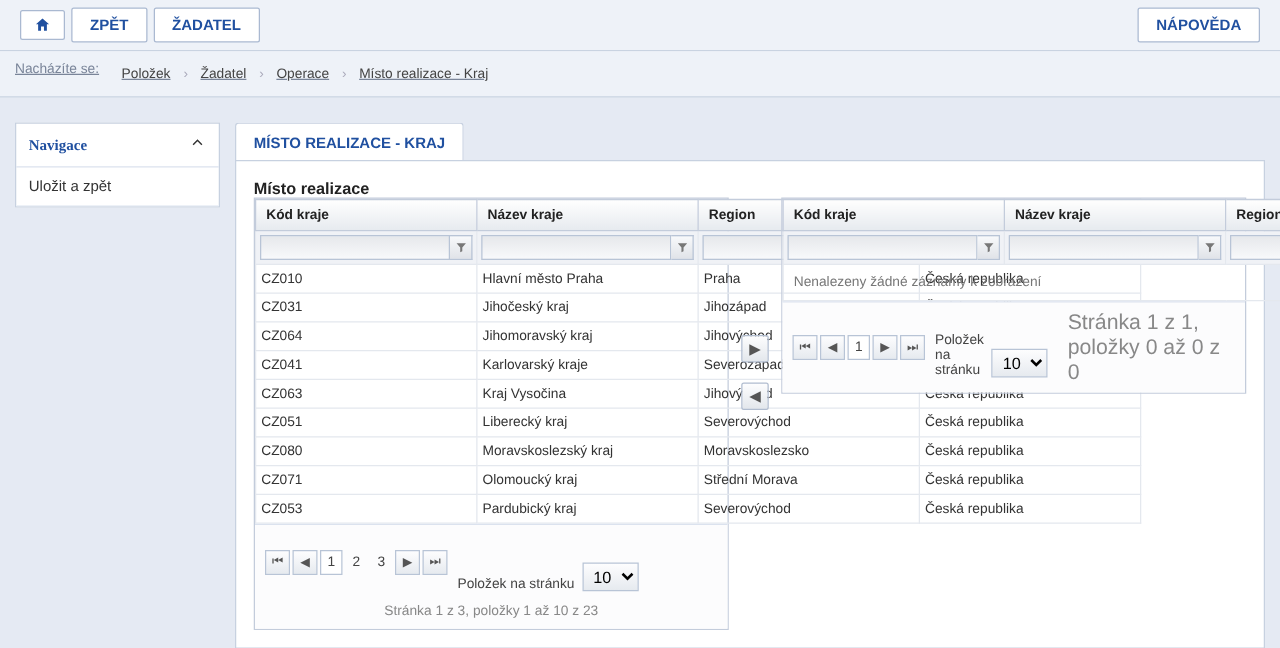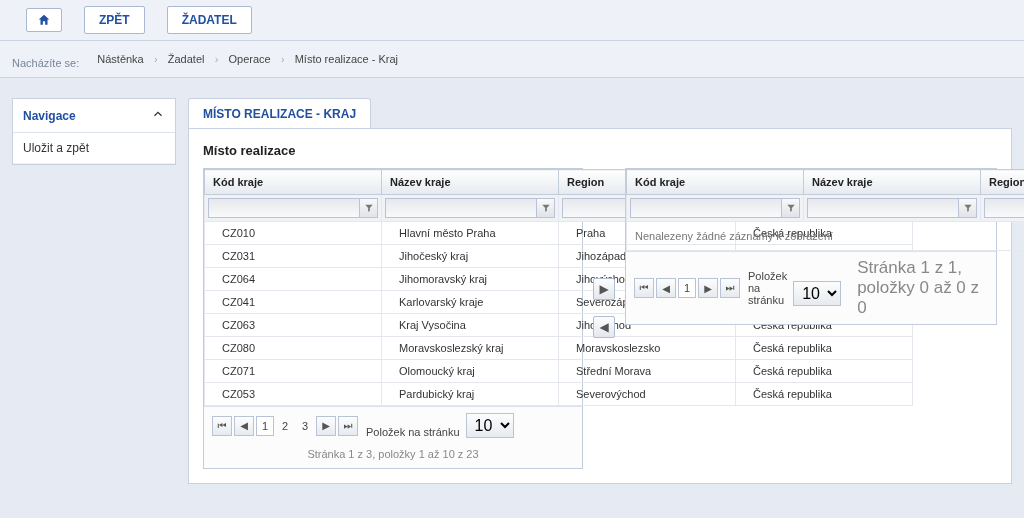--- a/index.html
+++ b/index.html
@@ -1,60 +1,60 @@
 <!DOCTYPE html>
 <html><head>
 <meta charset="utf-8">
 <style>
   * { box-sizing: border-box; margin: 0; padding: 0; }
   body { font-family: Arial, sans-serif; font-size: 12px; background: #e5eaf3; color: #333; width: 1024px; }
   
-  .topbar { display: flex; align-items: center; gap: 22px; padding: 6px 26px; background: #eef2f8; border-bottom: 1px solid #c9d3e1; justify-content: space-between; }
+  .topbar { display: flex; align-items: center; gap: 5px; padding: 6px 16px; background: #eef2f8; border-bottom: 1px solid #c9d3e1; justify-content: space-between; }
   .btn { display: inline-flex; align-items: center; justify-content: center; padding: 6px 14px; background: #fff; border: 1px solid #aab9d1; font-weight: bold; color: #2050a0; font-size: 12px; cursor: pointer; border-radius: 2px; }
   .btn svg { display: block; }
   .spacer { flex: 1; }
   
-  .breadcrumb { display: flex; align-items: flex-end; padding: 8px 12px; color: #7a8599; background: #eef2f8; border-bottom: 1px solid #c9d3e1; font-size: 11px; }
+  .breadcrumb { display: flex; align-items: flex-start; padding: 8px 12px; color: #7a8599; background: #eef2f8; border-bottom: 1px solid #c9d3e1; font-size: 11px; text-decoration: underline; }
   .breadcrumb .crumb { padding: 4px 14px 4px 10px; position: relative; color: #444; }
   .breadcrumb .crumb::after { content: "›"; position: absolute; right: 0; color: #aab; }
   .breadcrumb .crumb:last-child::after { content: ""; }
   .breadcrumb .label { margin-right: 8px; }
 
   .main { display: flex; gap: 12px; padding: 20px 12px 12px; align-items: flex-start; }
 
   .sidebar { width: 176px; background: #fff; border: 1px solid #c7d1e0; }
-  .sidebar-header { display: flex; justify-content: space-between; align-items: center; padding: 8px 10px; font-weight: bold; color: #2050a0; border-bottom: 1px solid #dbe2ee; }
+  .sidebar-header { display: flex; justify-content: space-between; align-items: center; padding: 8px 10px; font-weight: bold; color: #2050a0; border-bottom: 1px solid #dbe2ee; font-family: Liberation Serif, serif; }
   .sidebar-item { padding: 8px 10px; border-bottom: 1px solid #edf1f7; cursor: pointer; color: #333; }
 
   .content { flex: 1; }
   .tabs { display: flex; }
   .tab { padding: 8px 14px 7px; background: #fff; border: 1px solid #c7d1e0; border-bottom: none; color: #2050a0; font-weight: bold; font-size: 12px; border-top-left-radius: 3px; border-top-right-radius: 3px; }
   .panel { background: #fff; border: 1px solid #c7d1e0; padding: 14px; }
-  .panel-title { font-weight: bold; font-size: 13px; margin-bottom: 10px; color: #222; }
+  .panel-title { font-weight: bold; font-size: 13px; color: #222; }
 
   .grids { display: flex; align-items: flex-start; gap: 10px; }
   .grid-box { border: 1px solid #c3ccdb; }
   .grid-left { width: 380px; }
   .grid-right { width: 372px; }
 
   table { border-collapse: collapse; width: 100%; }
   th { background: linear-gradient(#fefefe,#e6eaef); border: 1px solid #c3ccdb; padding: 6px 8px; font-size: 11px; text-align: left; font-weight: bold; color: #222; }
-  td { border: 1px solid #e4e8ee; padding: 5px 17px; font-size: 11px; color: #333; }
+  td { border: 1px solid #e4e8ee; padding: 5px 4px; font-size: 11px; color: #333; }
   .filter-row td { padding: 3px; background: #f0f2f6; }
   .filter-cell { display: flex; align-items: stretch; }
   .filter-cell input { flex: 1; min-width: 0; border: 1px solid #b8c4d6; padding: 3px 4px; font-size: 11px; background: linear-gradient(#e6e8eb,#f8f9fb); }
   .filter-btn { width: 18px; border: 1px solid #b8c4d6; border-left: none; background: linear-gradient(#f8f9fb,#e0e3e8); display: flex; align-items: center; justify-content: center; cursor: pointer; }
 
   .pager-row { display: flex; align-items: center; gap: 8px; padding: 6px 8px; border-top: 1px solid #dbe2ee; background: #fcfcfd; }
   .pager-btns { display: flex; gap: 2px; align-items: center; }
   .pg-btn { width: 20px; height: 20px; border: 1px solid #b8c4d6; background: linear-gradient(#fdfdfe,#e6eaef); display: flex; align-items: center; justify-content: center; font-size: 10px; color: #555; cursor: pointer; }
   .pg-num { width: 18px; height: 20px; display: flex; align-items: center; justify-content: center; font-size: 11px; color: #444; cursor: pointer; }
   .pg-num.active { border: 1px solid #b8c4d6; background: #fff; }
   .pagesize { display: flex; align-items: flex-end; gap: 6px; font-size: 11px; color: #444; }
-  .pagesize select { border: 1px solid #b8c4d6; padding: 2px 4px; font-size: 16px; background: linear-gradient(#fdfdfe,#e6eaef); }
+  .pagesize select { border: 1px solid #b8c4d6; padding: 2px 4px; font-size: 13px; background: linear-gradient(#fdfdfe,#e6eaef); margin-top: 24px; }
   .pager-info { padding: 4px 8px 8px; text-align: center; font-size: 11px; color: #888; background: #fcfcfd; }
 
   .norecords td { color: #777; padding: 8px; }
 
   .shuttle { display: flex; flex-direction: column; gap: 16px; padding-top: 110px; }
   .shuttle-btn { width: 22px; height: 22px; border: 1px solid #b0bccf; background: linear-gradient(#fdfdfe,#e3e7ec); display: flex; align-items: center; justify-content: center; cursor: pointer; color: #555; border-radius: 2px; }
 
   .col-code { width: 58px; }
   .col-name { width: 118px; }
   .col-region { width: 104px; }
@@ -65,25 +65,26 @@
 
 <div class="topbar">
   <button class="btn" style="padding:4px 10px">
     <svg width="14" height="14" viewBox="0 0 24 24" fill="#2050a0">
         <path d="M12 3l9 8h-3v9h-4v-6H10v6H6v-9H3z"></path>
       </svg>
   </button>
   <button class="btn">ZPĚT</button>
   <button class="btn">ŽADATEL</button>
   <div class="spacer"></div>
+  <button class="btn">NÁPOVĚDA</button>
 </div>
 
 <div class="breadcrumb">
   <span class="label">Nacházíte se:</span>
-  <span class="crumb">Nástěnka</span>
+  <span class="crumb">Položek</span>
   <span class="crumb">Žadatel</span>
   <span class="crumb">Operace</span>
   <span class="crumb">Místo realizace - Kraj</span>
 </div>
 
 <div class="main">
   <div class="sidebar">
     <div class="sidebar-header">
       <span>Navigace</span>
       <span>
@@ -178,20 +179,26 @@
                 <tr>
                   <td>CZ041</td>
                   <td>Karlovarský kraje</td>
                   <td>Severozápad</td>
                   <td>Česká republika</td>
                 </tr>
                 <tr>
                   <td>CZ063</td>
                   <td>Kraj Vysočina</td>
                   <td>Jihovýchod</td>
+                  <td>Česká republika</td>
+                </tr>
+                <tr>
+                  <td>CZ051</td>
+                  <td>Liberecký kraj</td>
+                  <td>Severovýchod</td>
                   <td>Česká republika</td>
                 </tr>
                 <tr>
                   <td>CZ080</td>
                   <td>Moravskoslezský kraj</td>
                   <td>Moravskoslezsko</td>
                   <td>Česká republika</td>
                 </tr>
                 <tr>
                   <td>CZ071</td>

